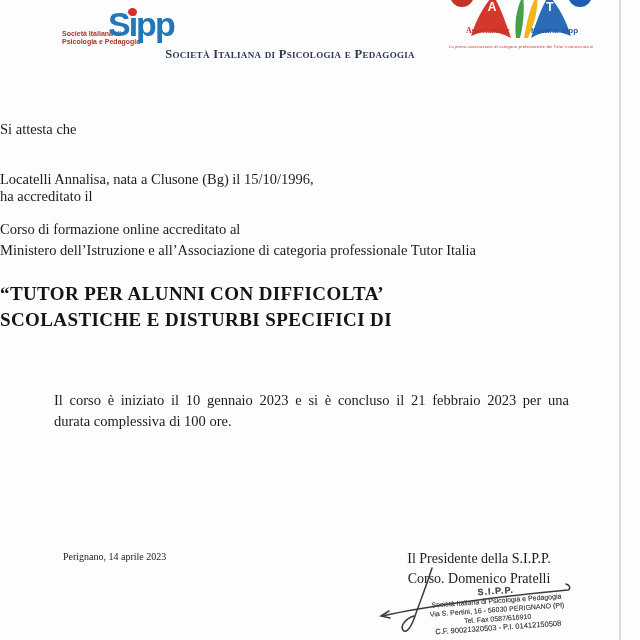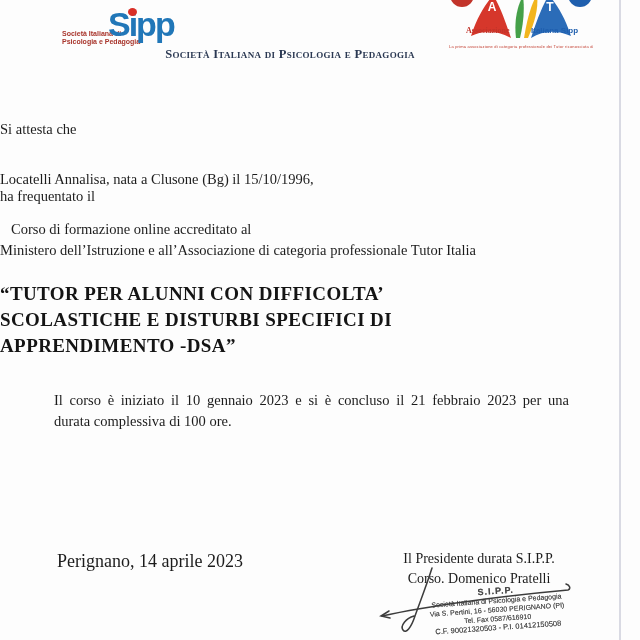--- a/index.html
+++ b/index.html
@@ -53,34 +53,34 @@
     position:absolute;left:2px;top:44px;width:144px;
     text-align:center;
     font-family:"Liberation Sans",sans-serif;
     font-size:4px;color:#c0392b;letter-spacing:0.2px;
     white-space:nowrap;overflow:hidden;
   }
   .line{position:absolute;width:602px;font-size:14.5px;}
   .attest{top:121px;}
   .person{top:154px;margin-top:17px;}
   .attended{top:188px;}
-  .intro1{top:221px;padding-left:11px;}
+  .intro1{top:221px;}
   .intro2{top:242px;}
   .course-title{
     position:absolute;top:281px;left:0;width:618px;
     font-size:19px;font-weight:bold;line-height:26px;
     letter-spacing:0.4px;color:#141414;
   }
   .duration{
     position:absolute;left:54px;top:390px;width:515px;
     font-size:14.5px;line-height:21px;text-align:left;color:#1c1c1c;
   }
   .duration .just{text-align:justify;text-align-last:justify;}
   
-  .place-date{position:absolute;left:57px;top:551px;font-size:18px;font-family:Liberation Serif, serif;}
+  .place-date{position:absolute;left:63px;top:551px;font-size:10px;font-family:Liberation Serif, serif;}
   .president{
     position:absolute;left:397px;top:549px;width:164px;
     text-align:center;font-size:14px;line-height:20px;
   }
   .stamp{
     position:absolute;left:408px;top:587px;width:178px;
     transform:rotate(-4deg);
     text-align:center;color:#474747;
     font-family:"Liberation Sans",sans-serif;
     line-height:9px;
@@ -120,39 +120,38 @@
   </svg>
   <div class="ait-names">
     <span class="ait-name-left">Associazione</span>
     <span class="ait-name-right">Italiana Sipp</span>
   </div>
   <div class="ait-tagline">La prima associazione di categoria professionale dei Tutor riconosciuta dal MIUR</div>
 </div>
 
 <div class="line attest">Si attesta che</div>
 <div class="line person">Locatelli Annalisa, nata a Clusone (Bg) il 15/10/1996,</div>
-<div class="line attended">ha frequentato il</div>
+<div class="line attended">ha accreditato il</div>
 <div class="line intro1">Corso di formazione online accreditato al</div>
 <div class="line intro2">Ministero dell’Istruzione e all’Associazione di categoria professionale Tutor Italia</div>
 
 <div class="course-title">
   <div>“TUTOR PER ALUNNI CON DIFFICOLTA’</div>
   <div>SCOLASTICHE E DISTURBI SPECIFICI DI</div>
-  <div>APPRENDIMENTO -DSA”</div>
 </div>
 
 <div class="duration">
   <div class="just">Il corso è iniziato il 10 gennaio 2023 e si è concluso il 21 febbraio 2023 per una</div>
   <div>durata complessiva di 100 ore.</div>
 </div>
 
 <div class="place-date">Perignano, 14 aprile 2023</div>
 
 <div class="president">
-  <div>Il Presidente durata S.I.P.P.</div>
+  <div>Il Presidente della S.I.P.P.</div>
   <div>Corso. Domenico Pratelli</div>
 </div>
 
 <div class="stamp">
   <div class="s1">S.I.P.P.</div>
   <div class="s2">Società Italiana di Psicologia e Pedagogia</div>
   <div class="s3">Via S. Pertini, 16 - 56030 PERIGNANO (PI)</div>
   <div class="s4">Tel. Fax 0587/616910</div>
   <div class="s5">C.F. 90021320503 - P.I. 01412150508</div>
 </div>

